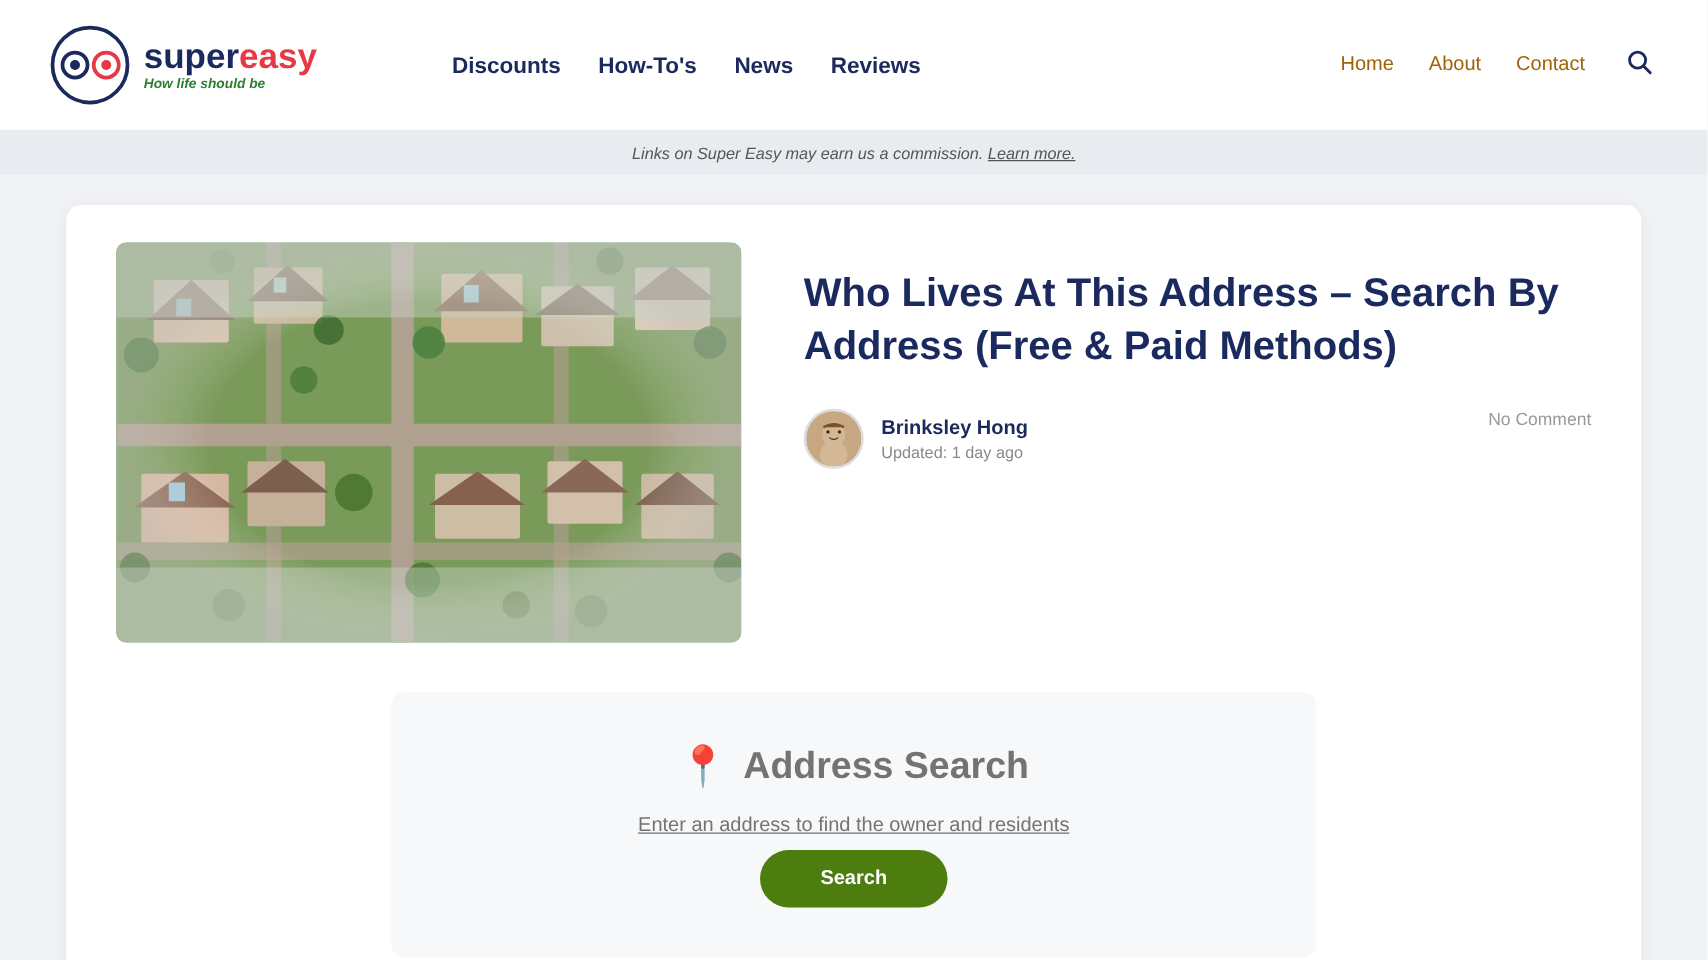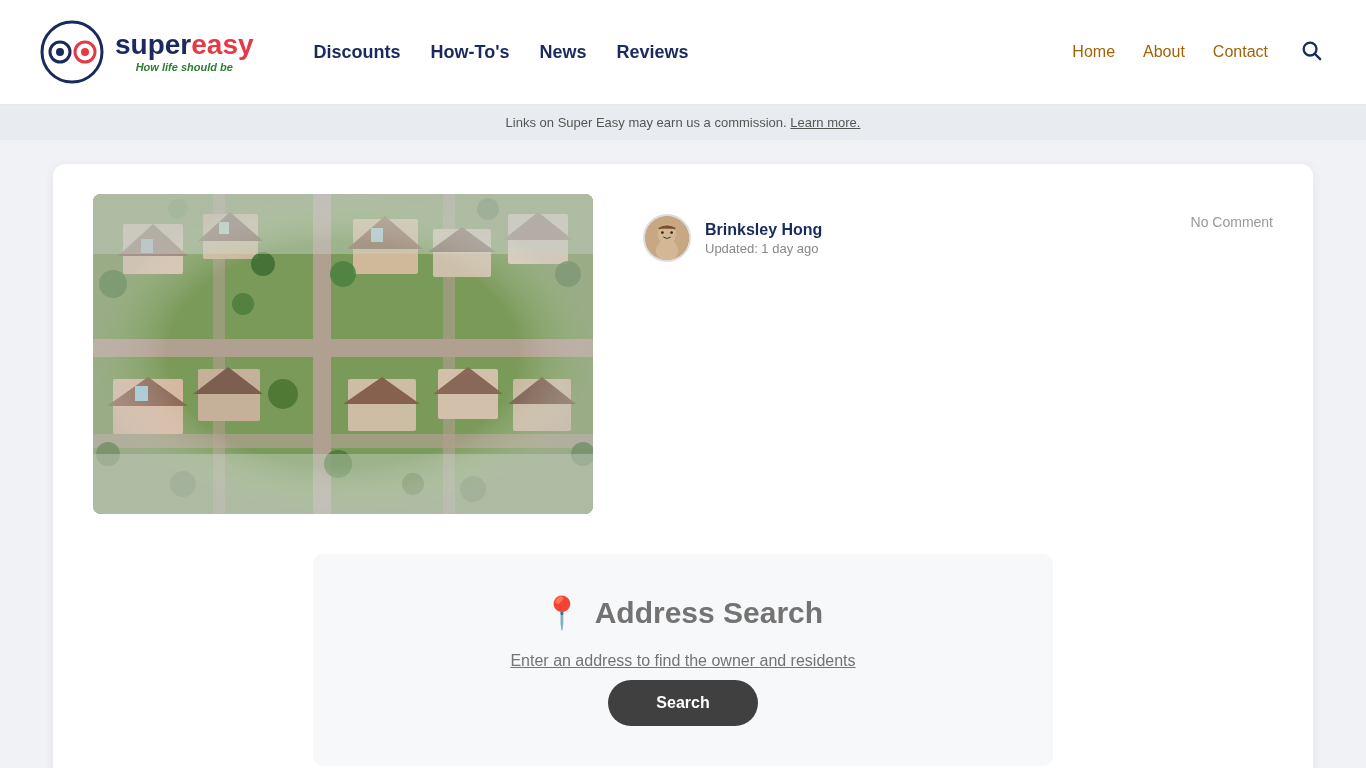--- a/index.html
+++ b/index.html
@@ -7,20 +7,21 @@
 
     
     .header {
       background: #fff;
       display: flex;
       align-items: center;
       padding: 0 40px;
       height: 105px;
       border-bottom: 1px solid #e8e8e8;
       position: relative;
+      gap: 48px;
     }
     .logo-area {
       display: flex;
       align-items: center;
       margin-right: 60px;
       text-decoration: none;
     }
     .logo-icon {
       width: 65px;
       height: 65px;
@@ -35,21 +36,20 @@
       font-size: 28px;
       font-weight: 900;
       line-height: 1;
     }
     .logo-super { color: #1a2a5e; }
     .logo-easy { color: #e63946; }
     .logo-tagline {
       font-size: 11px;
       color: #555;
       margin-top: 2px;
-      text-align: center;
     }
     .logo-tagline span { font-style: italic; font-weight: 600; color: #2e7d32; }
 
     .main-nav {
       display: flex;
       align-items: flex-end;
       gap: 30px;
       flex: 1;
     }
     .main-nav a {
@@ -79,20 +79,21 @@
       padding: 4px;
     }
 
     
     .commission-bar {
       background: #e8ecf0;
       text-align: center;
       padding: 10px;
       font-size: 13px;
       color: #555;
+      font-style: italic;
     }
     .commission-bar a { color: #555; text-decoration: underline; }
 
     
     .main-content {
       max-width: 1300px;
       margin: 24px auto;
       padding: 0 20px;
     }
 
@@ -208,21 +209,21 @@
       font-weight: 800;
       color: #737373;
     }
     .widget-subtitle {
       font-size: 16px;
       color: #737373;
       margin-bottom: 10px;
       text-decoration: underline;
     }
     .search-btn {
-      background: #404040;
+      background: #4d7c0f;
       color: #fff;
       border: none;
       border-radius: 30px;
       padding: 14px 48px;
       font-size: 16px;
       font-weight: 700;
       cursor: pointer;
       display: inline-block;
     }
   </style>
@@ -350,20 +351,21 @@
           <circle cx="380" cy="295" r="13" fill="#507535" opacity="0.8"></circle>
           <circle cx="320" cy="290" r="11" fill="#456828" opacity=" 0.75"></circle>
 
           <rect x="0" y="0" width="500" height="60" fill="rgba(200,210,200,0.45)"></rect>
           <rect x="0" y="260" width="500" height="60" fill="rgba(200,210,200,0.45)"></rect>
           <rect x="0" y="0" width="500" height="320" fill="url(#blurCenter)"></rect>
         </svg>
       </div>
 
       <div class="hero-text">
+        <h1 class="article-title">Who Lives At This Address – Search By Address (Free &amp; Paid Methods)</h1>
 
         <div class="author-row">
           <div class="author-info">
             <div class="author-avatar">
               <div class="author-avatar-inner">
 
                 <svg width="48" height="48" viewBox="0 0 48 48">
                   <circle cx="24" cy="24" r="24" fill="#c8a882"></circle>
                   <ellipse cx="24" cy="20" rx="10" ry="11" fill="#d4b896"></ellipse>
                   <circle cx="24" cy="38" r="12" fill="#d4b896"></circle>

